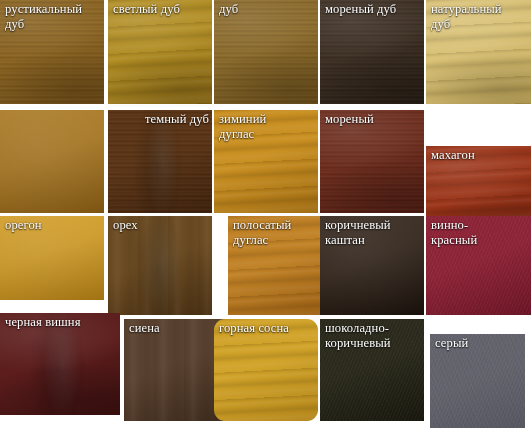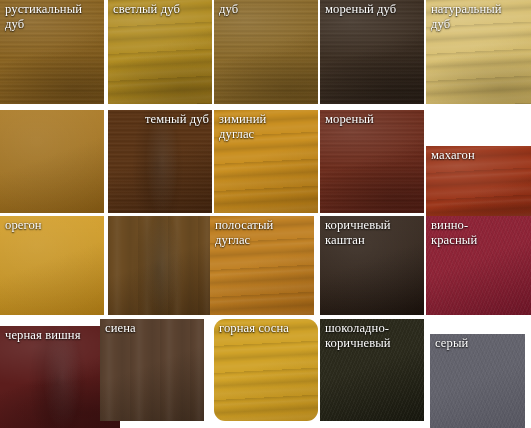--- a/index.html
+++ b/index.html
@@ -141,49 +141,50 @@
     <div class="swatch" style="left: 320px; top: 110px; width: 104px; height: 103px; background: linear-gradient(160deg, rgb(109, 44, 28) 0%, rgb(109, 44, 28) 45%, rgb(78, 26, 16) 100%);">
       <div class="grain h"></div>
       <div class="grain soft"></div>
       <div class="label" style="color: rgb(255, 255, 255);">мореный</div>
     </div>
     <div class="swatch" style="left: 426px; top: 110px; width: 105px; height: 103px; background: linear-gradient(160deg, rgb(154, 52, 24) 0%, rgb(154, 52, 24) 45%, rgb(106, 31, 13) 100%); margin-top: 36px;">
       <div class="grain h2"></div>
       <div class="grain soft"></div>
       <div class="label" style="color: rgb(255, 255, 255);">махагон</div>
     </div>
-    <div class="swatch" style="left: 0px; top: 216px; width: 104px; height: 99px; background: linear-gradient(160deg, rgb(208, 154, 34) 0%, rgb(208, 154, 34) 45%, rgb(180, 127, 20) 100%); padding-left: 25px;">
+    <div class="swatch" style="left: 0px; top: 216px; width: 104px; height: 84px; background: linear-gradient(160deg, rgb(208, 154, 34) 0%, rgb(208, 154, 34) 45%, rgb(180, 127, 20) 100%); padding-left: 25px;">
       <div class="grain plain"></div>
       <div class="label" style="color: rgb(255, 255, 255);">орегон</div>
     </div>
     <div class="swatch" style="left: 108px; top: 216px; width: 104px; height: 99px; background: linear-gradient(160deg, rgb(107, 75, 34) 0%, rgb(107, 75, 34) 45%, rgb(74, 49, 20) 100%);">
       <div class="grain v"></div>
       <div class="grain cath"></div>
+      <div class="label" style="color: rgb(255, 255, 255);">орех</div>
     </div>
-    <div class="swatch" style="left: 210px; top: 216px; width: 104px; height: 99px; background: linear-gradient(160deg, rgb(192, 129, 37) 0%, rgb(192, 129, 37) 45%, rgb(154, 95, 20) 100%);">
+    <div class="swatch" style="left: 228px; top: 216px; width: 104px; height: 99px; background: linear-gradient(160deg, rgb(192, 129, 37) 0%, rgb(192, 129, 37) 45%, rgb(154, 95, 20) 100%);">
       <div class="grain h2"></div>
       <div class="label" style="color: rgb(255, 255, 255);">полосатый
 дуглас</div>
     </div>
     <div class="swatch" style="left: 320px; top: 216px; width: 104px; height: 99px; background: linear-gradient(160deg, rgb(46, 32, 22) 0%, rgb(46, 32, 22) 45%, rgb(26, 17, 11) 100%);">
       <div class="grain plain"></div>
       <div class="label" style="color: rgb(255, 255, 255);">коричневый
 каштан</div>
     </div>
     <div class="swatch" style="left: 426px; top: 216px; width: 105px; height: 99px; background: linear-gradient(160deg, rgb(142, 36, 55) 0%, rgb(142, 36, 55) 45%, rgb(107, 21, 38) 100%);">
       <div class="grain speck"></div>
       <div class="label" style="color: rgb(255, 255, 255);">винно-
 красный</div>
     </div>
-    <div class="swatch" style="left: 0px; top: 326px; width: 120px; height: 102px; background: linear-gradient(160deg, rgb(92, 29, 28) 0%, rgb(92, 29, 28) 45%, rgb(58, 15, 15) 100%);">
+    <div class="swatch" style="left: 0px; top: 313px; width: 120px; height: 102px; background: linear-gradient(160deg, rgb(92, 29, 28) 0%, rgb(92, 29, 28) 45%, rgb(58, 15, 15) 100%);">
       <div class="grain cath"></div>
       <div class="grain soft"></div>
       <div class="label" style="color: rgb(255, 255, 255);">черная вишня</div>
     </div>
-    <div class="swatch" style="left: 100px; top: 319px; width: 104px; height: 102px; background: linear-gradient(160deg, rgb(90, 66, 48) 0%, rgb(90, 66, 48) 45%, rgb(62, 44, 30) 100%);">
+    <div class="swatch" style="left: 124px; top: 319px; width: 104px; height: 102px; background: linear-gradient(160deg, rgb(90, 66, 48) 0%, rgb(90, 66, 48) 45%, rgb(62, 44, 30) 100%);">
       <div class="grain v"></div>
       <div class="label" style="color: rgb(255, 255, 255);">сиена</div>
     </div>
     <div class="swatch" style="left: 214px; top: 319px; width: 104px; height: 102px; background: linear-gradient(160deg, rgb(208, 162, 40) 0%, rgb(208, 162, 40) 45%, rgb(180, 134, 26) 100%); border-radius: 11px;">
       <div class="grain h2"></div>
       <div class="label" style="color: rgb(255, 255, 255);">горная сосна</div>
     </div>
     <div class="swatch" style="left: 320px; top: 319px; width: 104px; height: 102px; background: linear-gradient(160deg, rgb(43, 42, 28) 0%, rgb(43, 42, 28) 45%, rgb(23, 23, 14) 100%);">
       <div class="grain speck"></div>
       <div class="label" style="color: rgb(255, 255, 255);">шоколадно-

